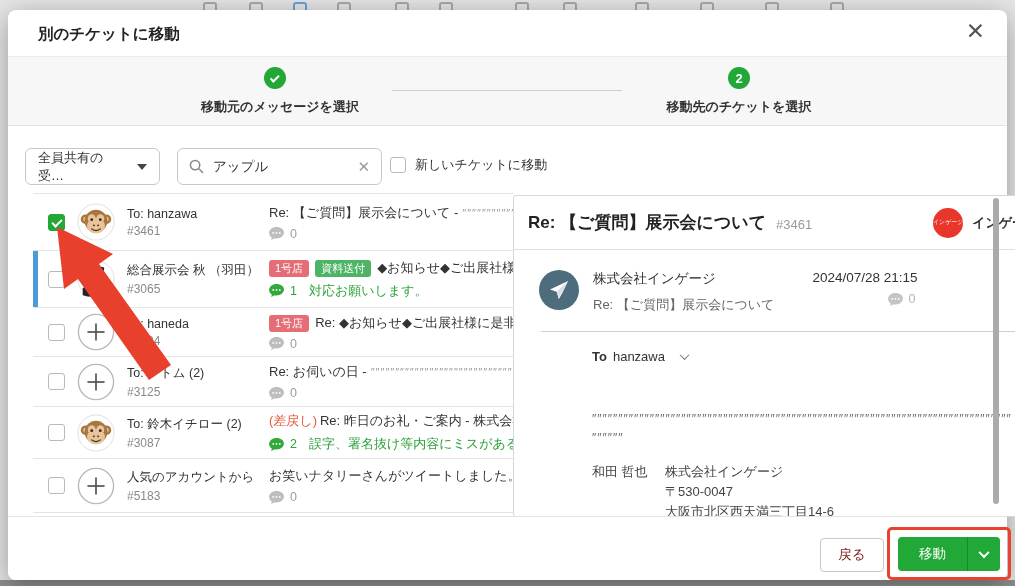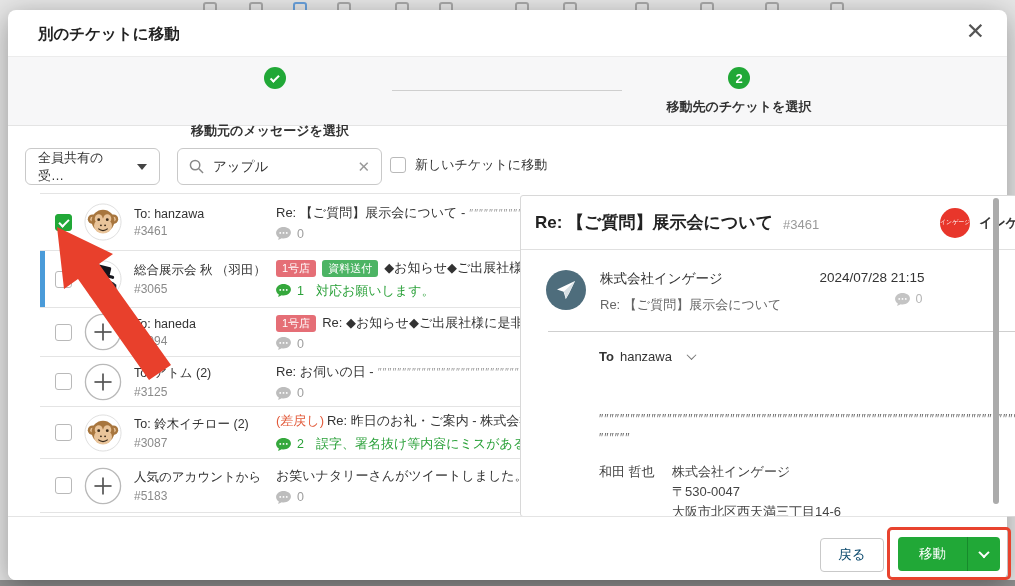--- a/index.html
+++ b/index.html
@@ -24,40 +24,40 @@
 
   .m-stepper { position:absolute; top:46px; left:0; right:0; height:70px;
     background:#f7f7f8; border-top:1px solid #ececec; border-bottom:1px solid #e4e4e4; }
   .step-connector { position:absolute; left:384px; top:33px; width:230px; border-top:1px solid #cfcfcf; }
   .step-circle { position:absolute; top:10px; width:22px; height:22px; border-radius:50%;
     background:#21a837; color:#fff; display:flex; align-items:center; justify-content:center; }
   .step-circle.c1 { left:256px; }
   .step-circle.c2 { left:720px; font-size:13px; font-weight:bold; }
   .step-check { width:9px; height:5px; border-left:2px solid #fff; border-bottom:2px solid #fff; transform:rotate(-45deg) translate(0,-1px); }
   .step-label { position:absolute; top:41px; font-size:13px; font-weight:bold; color:#333; width:220px; text-align:center; }
-  .step-label.l1 { left:152px;margin-top:24px; }
+  .step-label.l1 { left:162px; }
   .step-label.l2 { left:621px;font-family:Liberation Mono, monospace; }
 
   .m-filter { position:absolute; top:116px; left:0; right:0; height:64px; }
   .inbox-dd { position:absolute; left:17px; top:22px; width:135px; height:37px;
     border:1px solid #c9c9c9; border-radius:6px; display:flex; align-items:center;
     padding:0 12px; font-size:13px; color:#333; cursor:pointer; background:#fff;gap:28px; }
   .inbox-dd .dd-caret { margin-left:auto; width:0; height:0;
     border-left:5px solid transparent; border-right:5px solid transparent; border-top:6px solid #444; }
   .search-box { position:absolute; left:169px; top:22px; width:205px; height:37px;
     border:1px solid #c9c9c9; border-radius:6px; display:flex; align-items:center; padding:0 11px; background:#fff; }
   .search-box svg { flex:0 0 auto; }
   .search-box input { border:none; outline:none; flex:1; min-width:0; margin-left:9px;
     font-size:13.5px; color:#333; font-family:inherit; background:transparent; }
   .search-clear { color:#999; font-size:15px; cursor:pointer; margin-left:6px; }
   .new-ticket { position:absolute; left:382px; top:30px; display:flex; align-items:center; }
   .sq-cb { width:16px; height:16px; border:1.5px solid #b9b9b9; border-radius:3px; background:#fff; cursor:pointer; }
   .new-ticket label { font-size:13px; color:#333; margin-left:9px; }
 
-  .m-content { position:absolute; top:180px; left:15px; right:0; height:326px; }
+  .m-content { position:absolute; top:180px; left:8px; right:0; height:326px; }
 
   
   .t-list { position:absolute; left:17px; top:3px; width:480px; border-top:1px solid #e4e4e4; overflow:hidden; }
   .t-row { position:relative; display:flex; align-items:center; border-bottom:1px solid #e4e4e4; cursor:pointer; background:#fff; }
   .t-row:nth-child(1){height:57px;} .t-row:nth-child(2){height:57px;}
   .t-row:nth-child(3){height:49px;} .t-row:nth-child(4){height:50px;}
   .t-row:nth-child(5){height:52px;} .t-row:nth-child(6){height:54px;}
   .t-row.selected::before { content:""; position:absolute; left:0; top:0; bottom:0; width:5px; background:#4a9bd9; }
   .cb { flex:0 0 auto; width:17px; height:17px; margin-left:15px; border:1.5px solid #b9b9b9; border-radius:3px; background:#fff; position:relative; cursor:pointer; }
   .cb.checked { background:#21a837; border-color:#21a837; }
@@ -108,21 +108,21 @@
     white-space:nowrap; overflow:hidden; line-height:1.6; }
   .pv-quote2 { margin:0 14px 0 78px; font-size:12px; color:#6b6b6b; letter-spacing:1px; line-height:1.6; }
   .pv-sig { display:flex; margin:14px 0 0 78px; font-size:13px; color:#444; line-height:20px; }
   .pv-sig-name { flex:0 0 73px; }
 
   .pv-scrollbar { position:absolute; right:8px; top:8px; width:6px; height:306px; border-radius:3px; background:#ababab; cursor:pointer; }
 
   
   .m-footer { position:absolute; top:506px; left:0; right:0; height:64px; border-top:1px solid #e4e4e4; border-radius:0 0 8px 8px; background:#fff; }
   .btn-back { position:absolute; right:123px; top:21px; width:64px; height:34px;
-    border:1px solid #c9c9c9; border-radius:4px; background:#fff; font-size:13.5px; color:#0c4a6e;
+    border:1px solid #c9c9c9; border-radius:4px; background:#fff; font-size:13.5px; color:#7f1d1d;
     font-family:inherit; cursor:pointer; }
   .annot-box { position:absolute; right:-4px; top:10px; width:124px; height:53px;
     border:3px solid #e8432e; border-radius:5px; display:flex; align-items:center; justify-content:center; }
   .btn-move-group { display:flex; height:34px; border-radius:4px; overflow:hidden; }
   .btn-move { width:69px; background:#21a837; color:#fff; font-size:13.5px; border:none;
     font-family:inherit; cursor:pointer; }
   .btn-move-caret { width:33px; background:#21a837; border:none; border-left:1px solid #178a2c;
     display:flex; align-items:center; justify-content:center; cursor:pointer; }
   .btn-move-caret i { width:8px; height:8px; border-right:2px solid #fff; border-bottom:2px solid #fff;
     transform:rotate(45deg) translate(-1px,-1px); }

